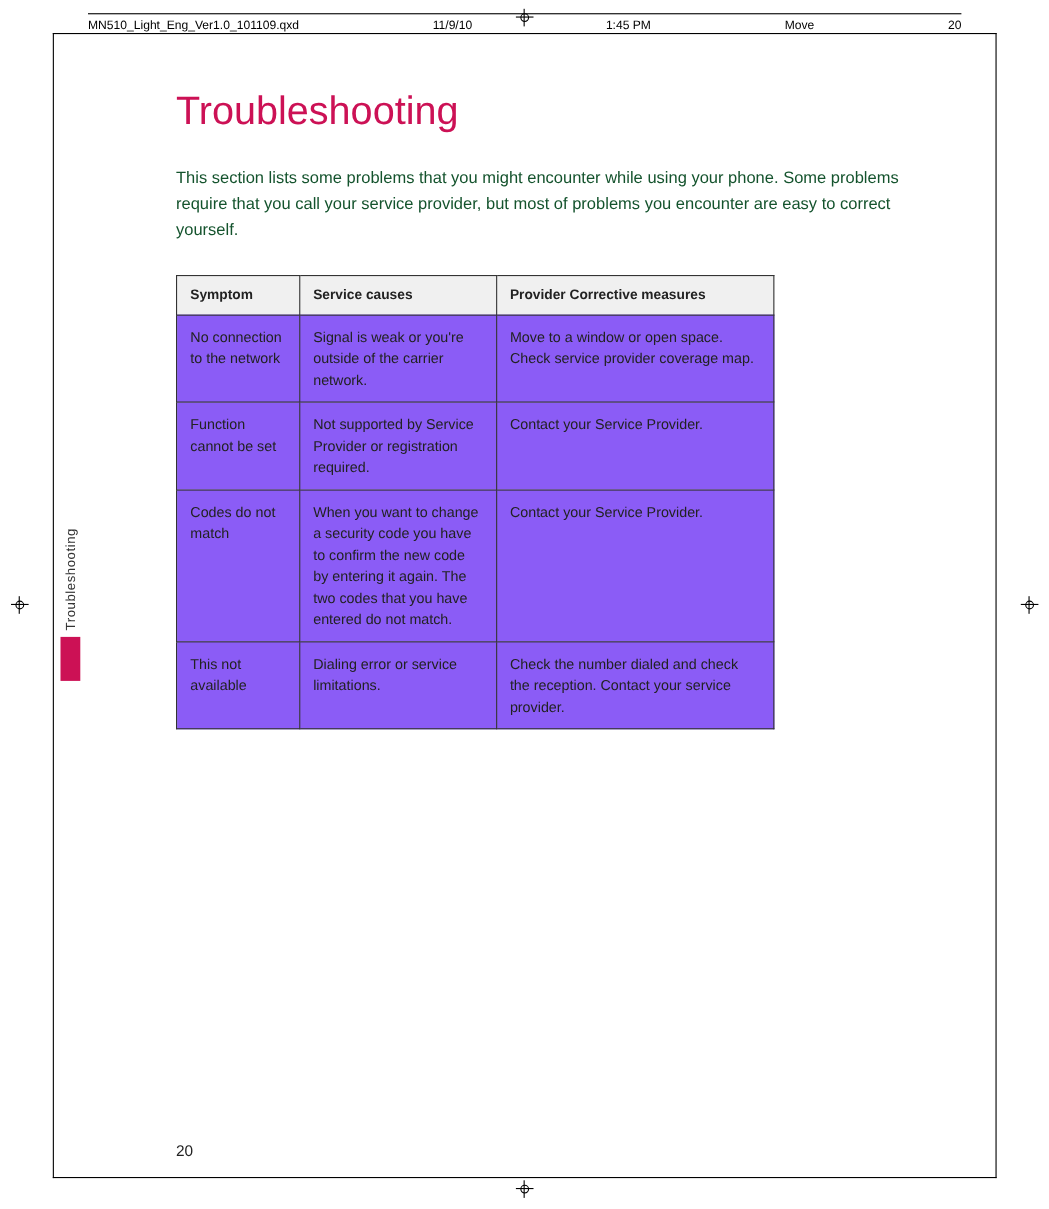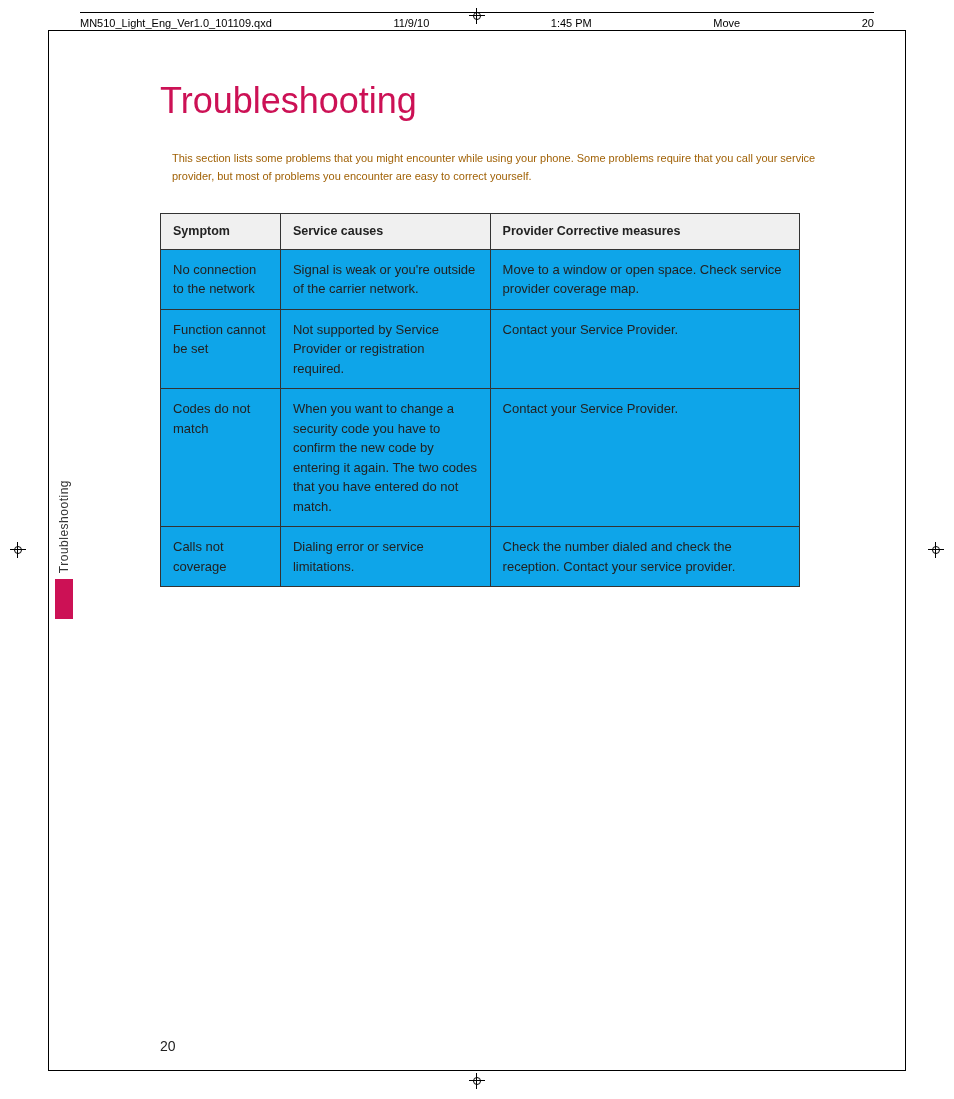--- a/index.html
+++ b/index.html
@@ -85,31 +85,30 @@
     .page-title {
       font-size: 36px;
       font-weight: normal;
       color: #cc1155;
       margin-bottom: 28px;
       font-family: Arial, Helvetica, sans-serif;
     }
 
     
     .intro-text {
-      font-size: 11px;
+      font-size: 15px;
       line-height: 1.6;
-      color: #a16207;
+      color: #14532d;
       margin-bottom: 28px;
       max-width: 660px;
-      margin-left: 12px;
     }
 
     
     .trouble-table {
-      width: 640px;
+      width: 544px;
       border-collapse: collapse;
       font-size: 13px;
     }
 
     .trouble-table th,
     .trouble-table td {
       border: 1px solid #333;
       padding: 10px 12px;
       vertical-align: top;
       line-height: 1.5;
@@ -117,21 +116,21 @@
 
     .trouble-table th {
       background: #f0f0f0;
       font-weight: bold;
       font-size: 12.5px;
       text-align: left;
       padding: 8px 12px;
     }
 
     .trouble-table td {
-      background: #0ea5e9;
+      background: #8b5cf6;
     }
 
     .col-symptom {
       width: 120px;
     }
     .col-causes {
       width: 210px;
     }
     .col-corrective {
       width: 310px;
@@ -306,21 +305,21 @@
         <td class="col-symptom">Function cannot be set</td>
         <td class="col-causes">Not supported by Service Provider or registration required.</td>
         <td class="col-corrective">Contact your Service Provider.</td>
       </tr>
       <tr>
         <td class="col-symptom">Codes do not match</td>
         <td class="col-causes">When you want to change a security code you have to confirm the new code by entering it again. The two codes that you have entered do not match.</td>
         <td class="col-corrective">Contact your Service Provider.</td>
       </tr>
       <tr>
-        <td class="col-symptom">Calls not coverage</td>
+        <td class="col-symptom">This not available</td>
         <td class="col-causes">Dialing error or service limitations.</td>
         <td class="col-corrective">Check the number dialed and check the reception. Contact your service provider.</td>
       </tr>
     </tbody>
   </table>
 
 </div>
 
 <div class="page-number">20</div>
 

